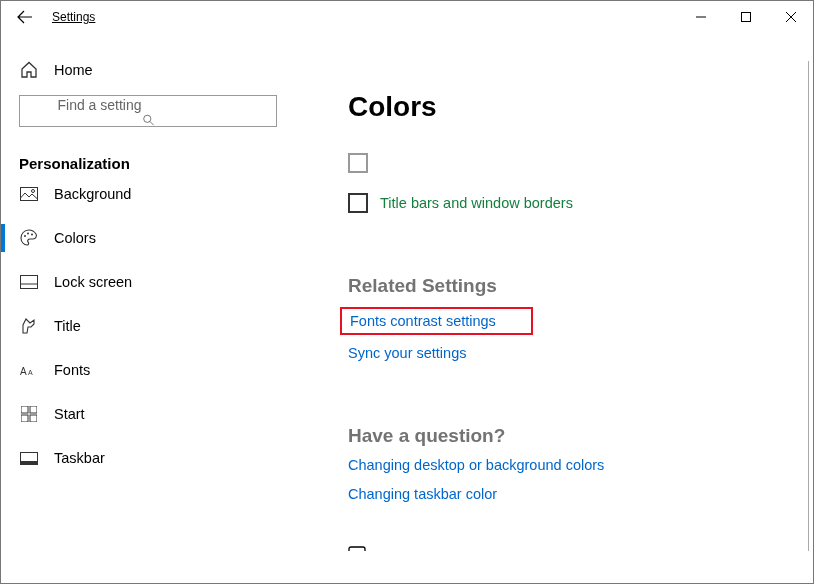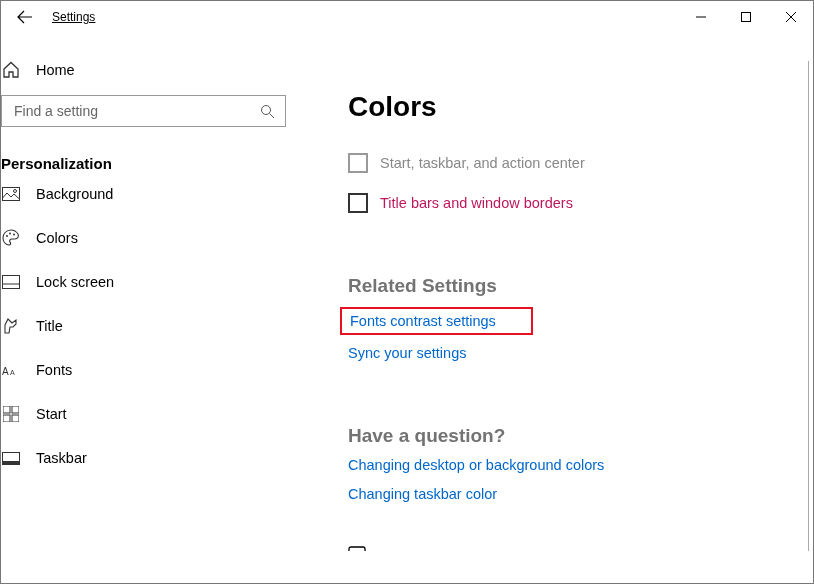--- a/index.html
+++ b/index.html
@@ -49,43 +49,45 @@
     align-items: center;
     justify-content: center;
     cursor: pointer;
   }
   .content {
     display: flex;
     height: calc(100% - 32px);
   }
   .sidebar {
     width: 319px;
+    padding-left: 18px;
     padding-top: 28px;
     position: relative;
   }
   .home-row {
     display: flex;
     align-items: center;
     gap: 16px;
     font-size: 14.5px;
     color: #000;
     cursor: pointer;
     margin-bottom: 16px;
     padding-left: 1px;
     padding-right: 20px;
   }
   .search-box {
-    width: 285px;
+    width: 258px;
     height: 32px;
     border: 1px solid #999;
     display: flex;
     align-items: center;
     padding: 0 10px;
     margin-bottom: 28px;
     background: #fff;
+    flex-direction: column;
   }
   .search-box input {
     border: none;
     outline: none;
     flex: 1;
     font-size: 14px;
     color: #666;
     background: transparent;
   }
   .search-box input::placeholder {
@@ -158,21 +160,21 @@
     height: 20px;
     border: 2px solid #333;
     cursor: pointer;
     flex-shrink: 0;
   }
   .checkbox.disabled {
     border-color: #999;
   }
   .checkbox-row .lbl {
     font-size: 14.5px;
-    color: #be185d;
+    color: #15803d;
   }
   .checkbox-row .lbl.disabled {
     color: #888;
   }
   .section-heading {
     font-size: 19px;
     font-weight: 600;
     color: #737373;
     margin-top: 62px;
     margin-bottom: 10px;
@@ -335,21 +337,20 @@
         </span>
         <span>Taskbar</span>
       </div>
     </div>
 
     <div class="main">
       <h1>Colors</h1>
 
       <div class="checkbox-row">
         <div class="checkbox disabled"></div>
-        <span class="lbl disabled">Start, taskbar, and action center</span>
       </div>
 
       <div class="checkbox-row">
         <div class="checkbox"></div>
         <span class="lbl">Title bars and window borders</span>
       </div>
 
       <div class="section-heading">Related Settings</div>
 
       <div class="highlight-box">

